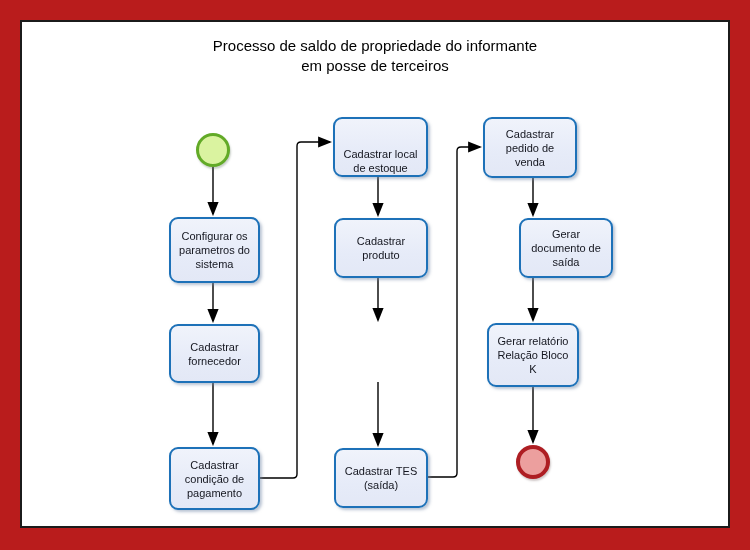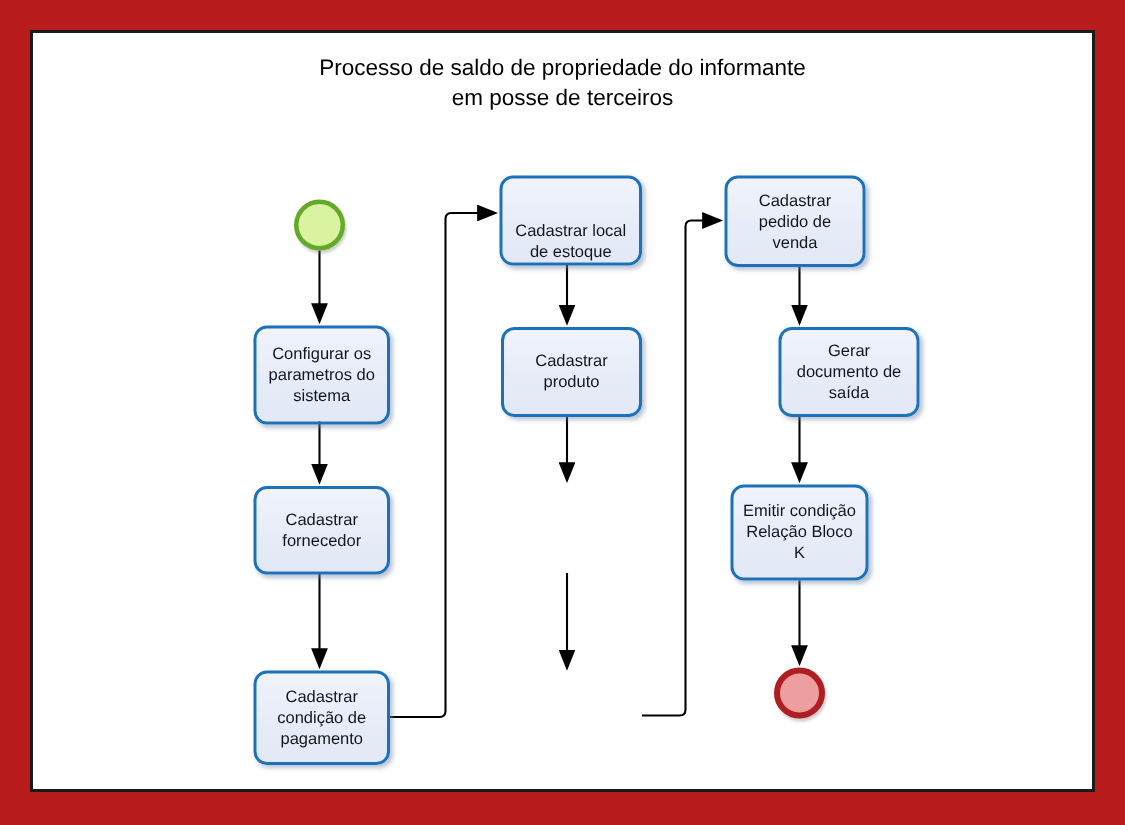--- a/index.html
+++ b/index.html
@@ -143,33 +143,37 @@
     <span class="label">Cadastrar local
 de estoque</span>
   </div>
 
   <div class="node" style="left:334px; top:218px; width:94px; height:60px;">
     <span class="label">Cadastrar
 produto</span>
   </div>
 
 
+  <div class="node" style="left:334px; top:448px; width:94px; height:60px;">
+    <span class="label">Cadastrar TES
+(saída)</span>
+  </div>
 
   <div class="node" style="left:483px; top:117px; width:94px; height:61px;">
     <span class="label">Cadastrar
 pedido de
 venda</span>
   </div>
 
   <div class="node" style="left:483px; top:218px; width:94px; height:60px;margin-left:36px;">
     <span class="label">Gerar
 documento de
 saída</span>
   </div>
 
   <div class="node" style="left:487px; top:323px; width:92px; height:64px;">
-    <span class="label">Emitir condição
+    <span class="label">Gerar relatório
 Relação Bloco
 K</span>
   </div>
 
   <div class="event end"></div>
 </div>
 
 </body></html>

